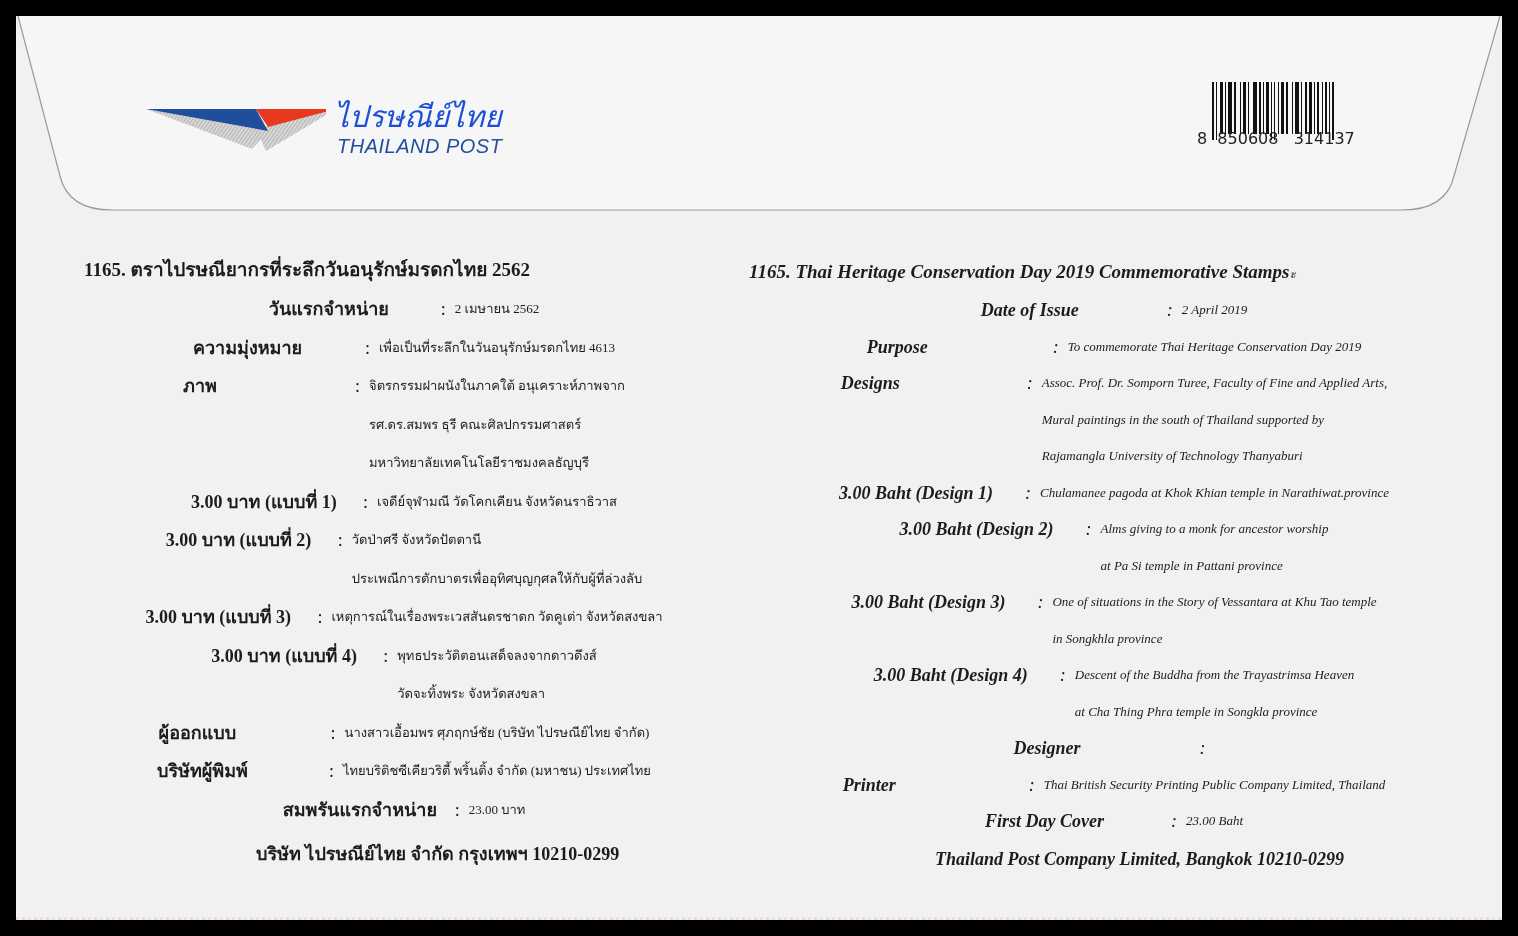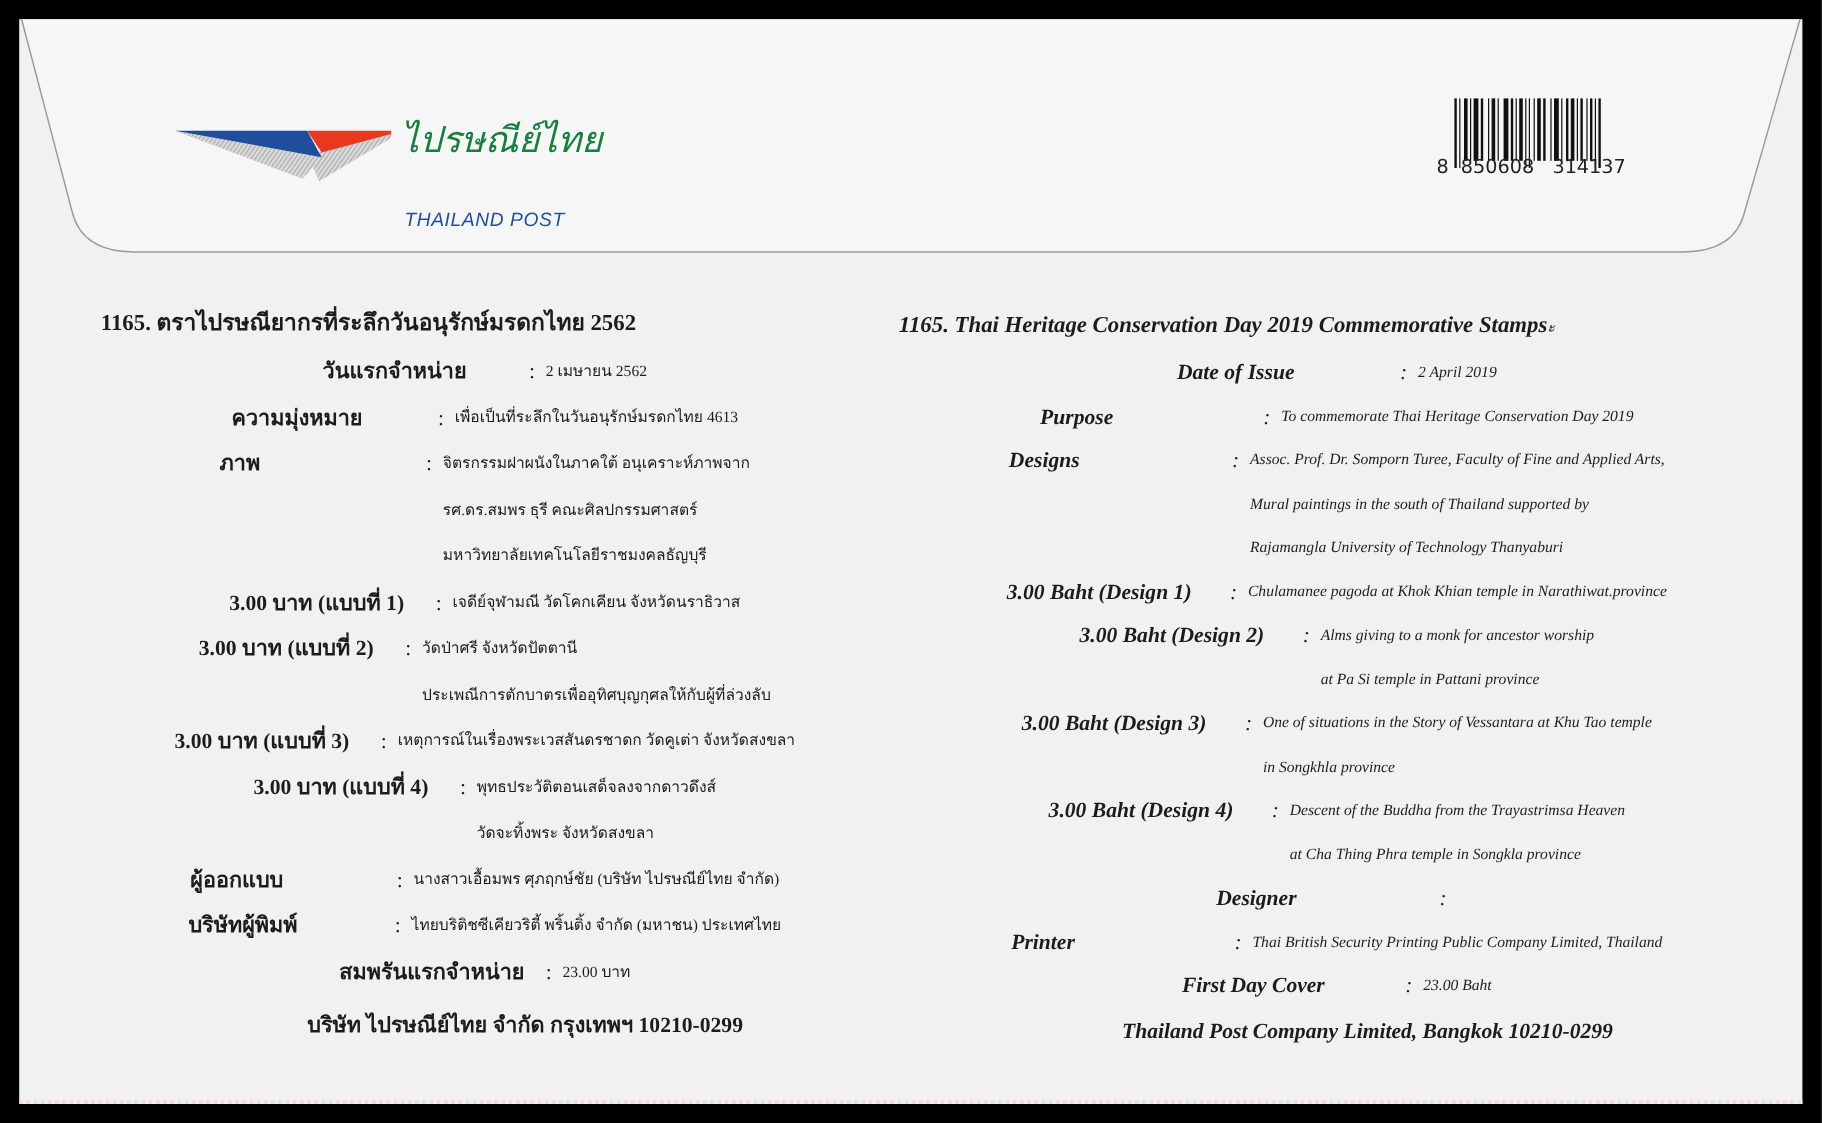--- a/index.html
+++ b/index.html
@@ -16,25 +16,25 @@
     }
     .flap {
       position: absolute; left: 0; top: 0; width: 1486px; height: 195px;
     }
     .flap svg { position: absolute; left: 0; top: 0; }
 
     .logo { position: absolute; left: 130px; top: 75px; width: 370px; height: 70px; }
     .logo-mark { position: absolute; left: 0; top: 0; }
     .logo-thai {
       position: absolute; left: 188px; top: 2px; font-family: "DejaVu Sans", sans-serif;
-      font-size: 30px; color: #15803d; font-style: italic; letter-spacing: 0px; white-space: nowrap;
+      font-size: 30px; color: #1d4ed8; font-style: italic; letter-spacing: 0px; white-space: nowrap;
     }
     .logo-en {
       position: absolute; left: 191px; top: 44px; font-family: "Liberation Sans", sans-serif;
-      font-size: 16px; color: #1f4f9c; font-style: italic; letter-spacing: 0.5px; white-space: nowrap; margin-top: 40px;
+      font-size: 20px; color: #1f4f9c; font-style: italic; letter-spacing: 0.5px; white-space: nowrap;
     }
 
     .barcode { position: absolute; left: 1181px; top: 66px; width: 170px; height: 84px; }
     .barcode-bars { position: absolute; left: 15px; top: 0; height: 52px; display: flex; align-items: flex-start; }
     .barcode-bars span { display: block; height: 52px; background: #111; margin-right: 2px; }
     .barcode-bars span.guard { height: 58px; }
     .barcode-num {
       position: absolute; top: 47px; left: 0; width: 170px; font-family: "DejaVu Sans", sans-serif;
       font-size: 16px; color: #222; white-space: pre;
     }

